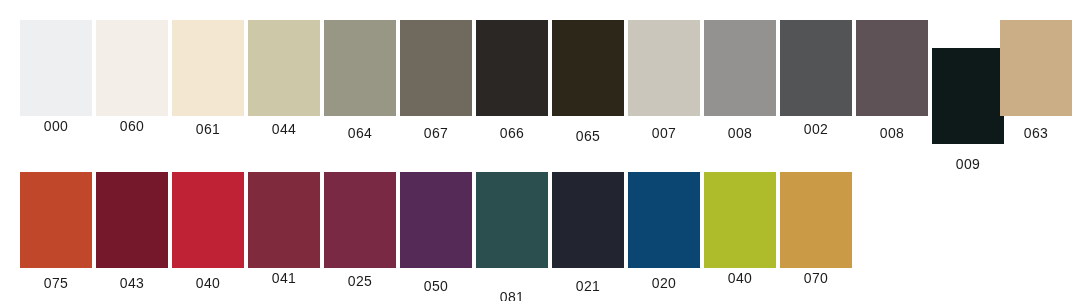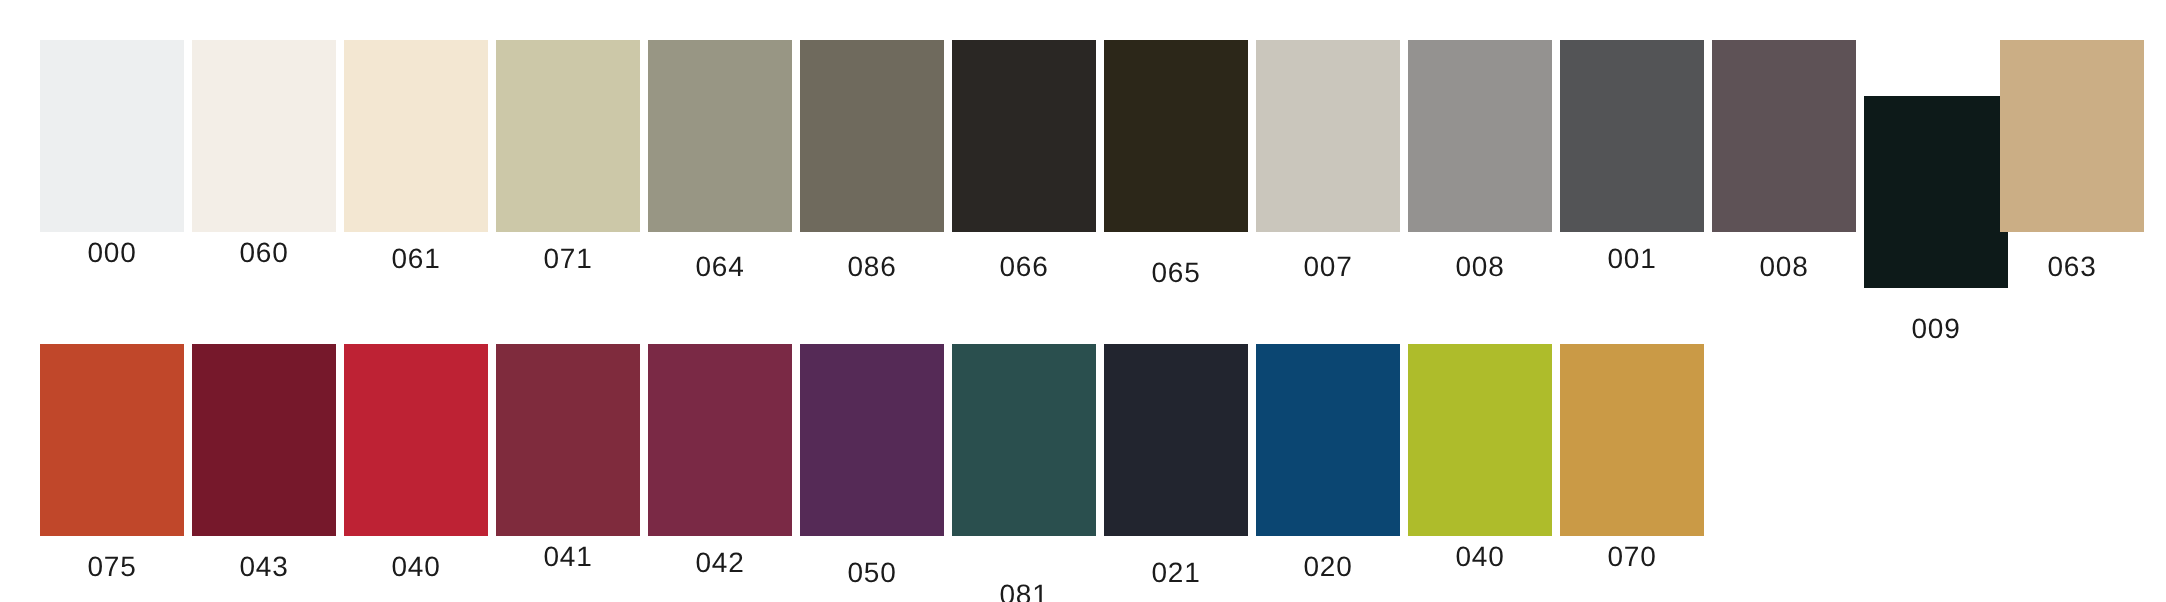--- a/index.html
+++ b/index.html
@@ -64,49 +64,49 @@
       <div class="swatch-cell" style="left: 96px; top: 20px; width: 72px; height: 136px;">
         <div class="swatch-chip" title="#f3eee7" style="width: 72px; height: 96px; background: rgb(243, 238, 231);"></div>
         <div class="swatch-label" style="top: 98px;">060</div>
       </div>
       <div class="swatch-cell" style="left: 172px; top: 20px; width: 72px; height: 136px;">
         <div class="swatch-chip" title="#f3e7d2" style="width: 72px; height: 96px; background: rgb(243, 231, 210);"></div>
         <div class="swatch-label" style="top: 101px;">061</div>
       </div>
       <div class="swatch-cell" style="left: 248px; top: 20px; width: 72px; height: 136px;">
         <div class="swatch-chip" title="#ccc8a8" style="width: 72px; height: 96px; background: rgb(204, 200, 168);"></div>
-        <div class="swatch-label" style="top: 101px;">071</div>
+        <div class="swatch-label" style="top: 101px;">044</div>
       </div>
       <div class="swatch-cell" style="left: 324px; top: 20px; width: 72px; height: 136px;">
         <div class="swatch-chip" title="#989684" style="width: 72px; height: 96px; background: rgb(152, 150, 132);"></div>
         <div class="swatch-label" style="top: 105px;">064</div>
       </div>
       <div class="swatch-cell" style="left: 400px; top: 20px; width: 72px; height: 136px;">
         <div class="swatch-chip" title="#6f6a5d" style="width: 72px; height: 96px; background: rgb(111, 106, 93);"></div>
-        <div class="swatch-label" style="top: 105px;">086</div>
+        <div class="swatch-label" style="top: 105px;">067</div>
       </div>
       <div class="swatch-cell" style="left: 476px; top: 20px; width: 72px; height: 136px;">
         <div class="swatch-chip" title="#2a2724" style="width: 72px; height: 96px; background: rgb(42, 39, 36);"></div>
         <div class="swatch-label" style="top: 105px;">066</div>
       </div>
       <div class="swatch-cell" style="left: 552px; top: 20px; width: 72px; height: 136px;">
         <div class="swatch-chip" title="#2c2719" style="width: 72px; height: 96px; background: rgb(44, 39, 25);"></div>
         <div class="swatch-label" style="top: 108px;">065</div>
       </div>
       <div class="swatch-cell" style="left: 628px; top: 20px; width: 72px; height: 136px;">
         <div class="swatch-chip" title="#cac6bc" style="width: 72px; height: 96px; background: rgb(202, 198, 188);"></div>
         <div class="swatch-label" style="top: 105px; text-align: center;">007</div>
       </div>
       <div class="swatch-cell" style="left: 704px; top: 20px; width: 72px; height: 136px;">
         <div class="swatch-chip" title="#949290" style="width: 72px; height: 96px; background: rgb(148, 146, 144);"></div>
         <div class="swatch-label" style="top: 105px;">008</div>
       </div>
       <div class="swatch-cell" style="left: 780px; top: 20px; width: 72px; height: 136px;">
         <div class="swatch-chip" title="#535456" style="width: 72px; height: 96px; background: rgb(83, 84, 86);"></div>
-        <div class="swatch-label" style="top: 101px;">001</div>
+        <div class="swatch-label" style="top: 101px;">002</div>
       </div>
       <div class="swatch-cell" style="left: 856px; top: 20px; width: 72px; height: 136px;">
         <div class="swatch-chip" title="#5e5256" style="width: 72px; height: 96px; background: rgb(94, 82, 86);"></div>
         <div class="swatch-label" style="top: 105px;">008</div>
       </div>
       <div class="swatch-cell" style="left: 932px; top: 20px; width: 72px; height: 136px; margin-top: 28px;">
         <div class="swatch-chip" title="#0d1a19" style="width: 72px; height: 96px; background: rgb(13, 26, 25);"></div>
         <div class="swatch-label" style="top: 108px;">009</div>
       </div>
       <div class="swatch-cell" style="left: 1000px; top: 20px; width: 72px; height: 136px;">
@@ -126,21 +126,21 @@
       <div class="swatch-cell" style="left: 172px; top: 172px; width: 72px; height: 136px;">
         <div class="swatch-chip" title="#be2234" style="width: 72px; height: 96px; background: rgb(190, 34, 52);"></div>
         <div class="swatch-label" style="top: 103px;">040</div>
       </div>
       <div class="swatch-cell" style="left: 248px; top: 172px; width: 72px; height: 136px;">
         <div class="swatch-chip" title="#7f2b3d" style="width: 72px; height: 96px; background: rgb(127, 43, 61);"></div>
         <div class="swatch-label" style="top: 98px;">041</div>
       </div>
       <div class="swatch-cell" style="left: 324px; top: 172px; width: 72px; height: 136px;">
         <div class="swatch-chip" title="#7a2945" style="width: 72px; height: 96px; background: rgb(122, 41, 69);"></div>
-        <div class="swatch-label" style="top: 101px;">042</div>
+        <div class="swatch-label" style="top: 101px;">025</div>
       </div>
       <div class="swatch-cell" style="left: 400px; top: 172px; width: 72px; height: 136px;">
         <div class="swatch-chip" title="#552a56" style="width: 72px; height: 96px; background: rgb(85, 42, 86);"></div>
         <div class="swatch-label" style="top: 106px;">050</div>
       </div>
       <div class="swatch-cell" style="left: 476px; top: 172px; width: 72px; height: 136px;">
         <div class="swatch-chip" title="#2a4f4e" style="width: 72px; height: 96px; background: rgb(42, 79, 78);"></div>
         <div class="swatch-label" style="top: 117px;">081</div>
       </div>
       <div class="swatch-cell" style="left: 552px; top: 172px; width: 72px; height: 136px;">

